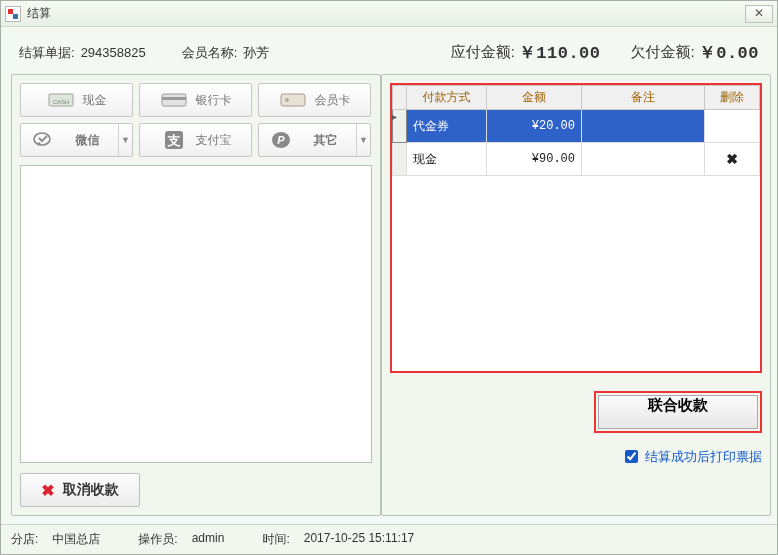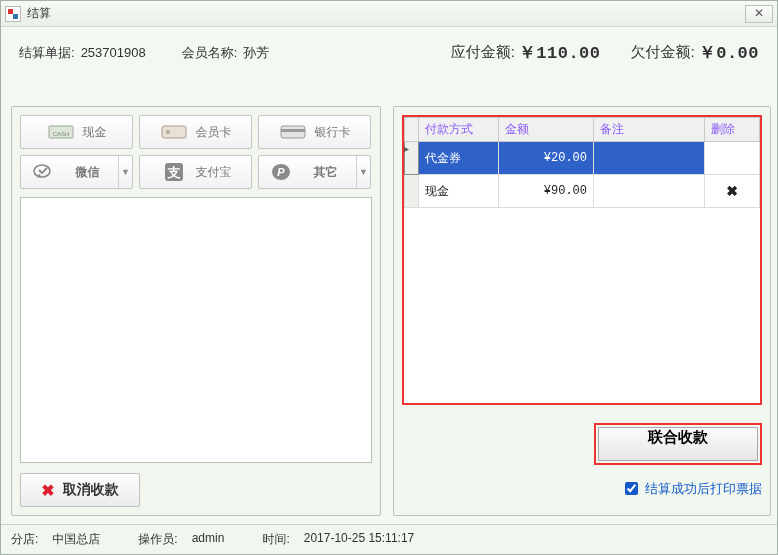--- a/index.html
+++ b/index.html
@@ -68,22 +68,20 @@
     font-size:13px;
     color:#333;
   }
   .top-row .lbl { margin-right:6px; color:#333;}
   .top-row .val { margin-right:36px; color:#333;}
   .top-row .amt-lbl { font-size:15px; margin-right:4px; }
   .top-row .amt-val { font-size:17px; font-weight:bold; margin-right:30px; font-family: "Courier New", monospace; letter-spacing:0.5px;}
   .mid-row {
     flex:1;
     display:flex;
-    gap:12px;
-    margin-top:32px;
   }
   .panel {
     border:1px solid #b6c4b4;
     background:#f1f7ef;
     border-radius:2px;
     position:relative;
   }
   .left-panel {
     width: 370px;
     display:flex;
@@ -170,23 +168,23 @@
   }
   table.grid {
     width:100%;
     border-collapse:collapse;
     table-layout:fixed;
   }
   table.grid th {
     background:#f0f0f0;
     border:1px solid #c8c8c8;
     font-weight:normal;
-    text-align:left;
+    text-align:center;
     padding:3px 6px;
-    color:#8b5cf6;
+    color:#a16207;
     height:22px;
   }
   table.grid td {
     border:1px solid #dcdcdc;
     padding:3px 6px;
     height:33px;
     color:#222;
   }
   table.grid td.amt { text-align:right; font-family:"Courier New",monospace;}
   table.grid tr.sel td { background:#2f62c9; color:#fff; }
@@ -240,21 +238,21 @@
   <div class="titlebar">
     <div class="appicon"></div>
     <div class="title">结算</div>
     <div class="spacer"></div>
     <div class="closebtn">✕</div>
   </div>
 
   <div class="content">
     <div class="top-row">
       <span class="lbl">结算单据:</span>
-      <span class="val">253701908</span>
+      <span class="val">294358825</span>
       <span class="lbl">会员名称:</span>
       <span class="val">孙芳</span>
       <span style="flex:1"></span>
       <span class="amt-lbl">应付金额:</span>
       <span class="amt-val">￥110.00</span>
       <span class="amt-lbl">欠付金额:</span>
       <span class="amt-val" style="margin-right:4px">￥0.00</span>
     </div>
 
     <div class="mid-row">
@@ -266,34 +264,34 @@
               <svg width="26" height="18" viewBox="0 0 26 18">
                   <rect x="1" y="3" width="24" height="12" rx="1" fill="#dfe7dd" stroke="#9aa69a"></rect>
                   <text x="13" y="13" font-size="6" text-anchor="middle" fill="#7a887a">CASH</text>
                 </svg>
             </span>
             <span class="label">现金</span>
           </div>
           <div class="pbtn">
             <span class="ico">
               <svg width="26" height="18" viewBox="0 0 26 18">
+                  <rect x="1" y="3" width="24" height="12" rx="2" fill="#e3e3e3" stroke="#9a9a9a"></rect>
+                  <rect x="1" y="6" width="24" height="3" fill="#9a9a9a"></rect>
+                </svg>
+            </span>
+            <span class="label">银行卡</span>
+          </div>
+          <div class="pbtn">
+            <span class="ico">
+              <svg width="26" height="18" viewBox="0 0 26 18">
                   <rect x="1" y="3" width="24" height="12" rx="2" fill="#e8e2d6" stroke="#a89d88"></rect>
                   <circle cx="7" cy="9" r="2" fill="#b5aa94"></circle>
                 </svg>
             </span>
             <span class="label">会员卡</span>
-          </div>
-          <div class="pbtn">
-            <span class="ico">
-              <svg width="26" height="18" viewBox="0 0 26 18">
-                  <rect x="1" y="3" width="24" height="12" rx="2" fill="#e3e3e3" stroke="#9a9a9a"></rect>
-                  <rect x="1" y="6" width="24" height="3" fill="#9a9a9a"></rect>
-                </svg>
-            </span>
-            <span class="label">银行卡</span>
           </div>
           <div class="pbtn withdd">
             <span class="ico">
               <svg width="22" height="18" viewBox="0 0 22 18">
                   <ellipse cx="10" cy="8" rx="8" ry="6" fill="none" stroke="#8a8a8a" stroke-width="1.6"></ellipse>
                   <path d="M7 11 L5 15 L9 12" fill="#8a8a8a"></path>
                   <path d="M7 7 L10 10 L15 5" stroke="#8a8a8a" stroke-width="1.8" fill="none"></path>
                 </svg>
             </span>
             <span class="label">微信</span>

